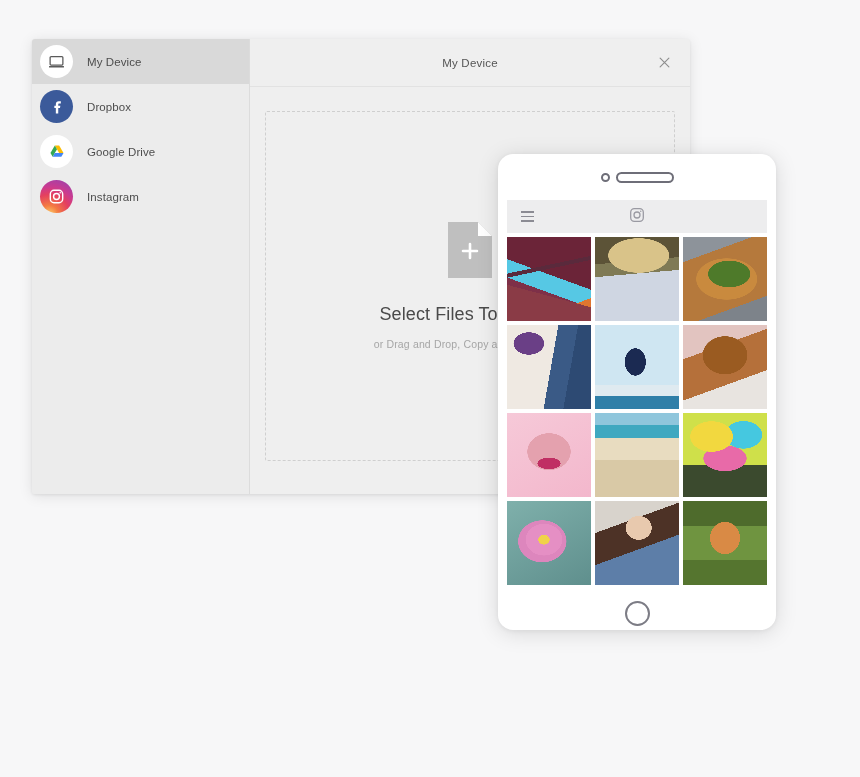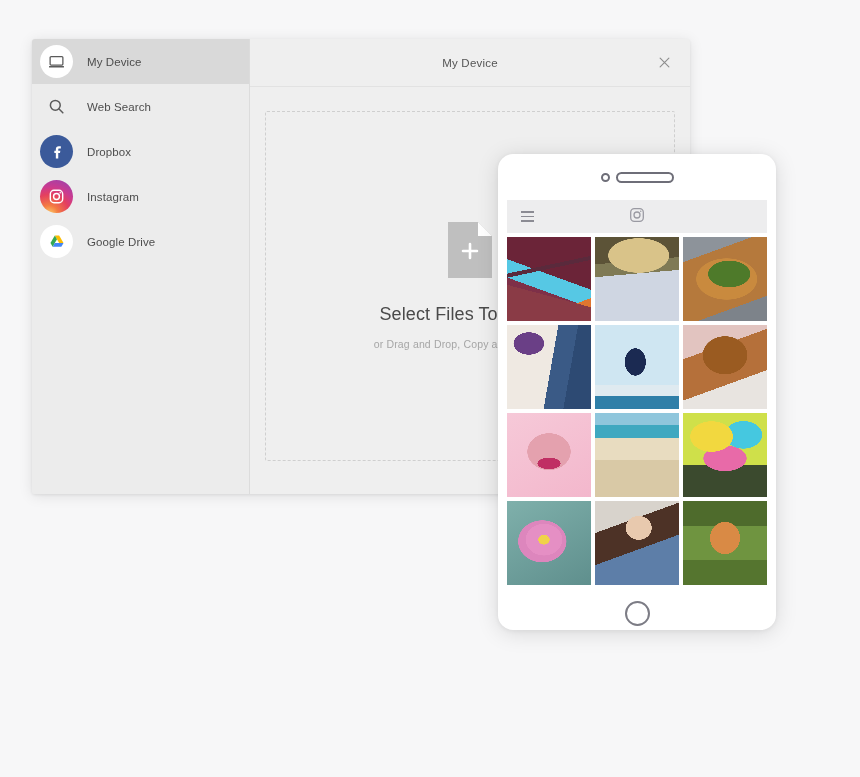--- a/index.html
+++ b/index.html
@@ -180,59 +180,50 @@
         <span class="side-ico white">
           <svg width="17" height="17" viewBox="0 0 24 24" fill="none" stroke="#5b5b5b" stroke-width="1.8">
             <rect x="3" y="5" width="18" height="12" rx="1.4"></rect>
               <path d="M1.5 19.5h21" stroke-width="2"></path>
           </svg>
         </span>
         <span class="side-label">My Device</span>
       </div>
 
 
-      <div class="side-item">
-        <span class="side-ico plain">
-          <svg width="19" height="19" viewBox="0 0 24 24" fill="none" stroke="#5b5b5b" stroke-width="1.9" stroke-linecap="round">
-            <circle cx="10.5" cy="10.5" r="6.2"></circle>
-              <path d="M15.2 15.2 20 20"></path>
-          </svg>
-        </span>
-        <span class="side-label">Web Search</span>
-      </div>
 
       <div class="side-item">
         <span class="side-ico fb">
           <svg width="20" height="20" viewBox="0 0 24 24" fill="#ffffff">
             <path d="M14.6 7.9h2V5.2h-2.4c-2.3 0-3.6 1.4-3.6 3.6v1.7H8.8v2.8h1.8v6.6h2.9v-6.6h2.1l.4-2.8h-2.5V9.2c0-.8.3-1.3 1.1-1.3z"></path>
           </svg>
         </span>
         <span class="side-label">Dropbox</span>
+      </div>
+
+      <div class="side-item">
+        <span class="side-ico white">
+          <svg width="18" height="18" viewBox="0 0 24 24">
+            <path d="M9.1 3.4h5.8l5.8 10h-5.8z" fill="#fbbc04"></path>
+            <path d="M9.1 3.4 3.3 13.4l2.9 5 5.8-10z" fill="#34a853"></path>
+            <path d="M6.2 18.4h11.6l2.9-5H9.1z" fill="#4285f4"></path>
+          </svg>
+        </span>
+        <span class="side-label">Google Drive</span>
       </div>
 
       <div class="side-item">
         <span class="side-ico ig-grad">
           <svg width="19" height="19" viewBox="0 0 24 24" fill="none" stroke="#ffffff" stroke-width="1.8">
             <rect x="4.2" y="4.2" width="15.6" height="15.6" rx="4.6"></rect>
             <circle cx="12" cy="12" r="3.7"></circle>
             <circle cx="16.7" cy="7.3" r="1.05" fill="#ffffff" stroke="none"></circle>
           </svg>
         </span>
         <span class="side-label">Instagram</span>
-      </div>
-
-      <div class="side-item">
-        <span class="side-ico white">
-          <svg width="18" height="18" viewBox="0 0 24 24">
-            <path d="M9.1 3.4h5.8l5.8 10h-5.8z" fill="#fbbc04"></path>
-            <path d="M9.1 3.4 3.3 13.4l2.9 5 5.8-10z" fill="#34a853"></path>
-            <path d="M6.2 18.4h11.6l2.9-5H9.1z" fill="#4285f4"></path>
-          </svg>
-        </span>
-        <span class="side-label">Google Drive</span>
       </div>
 
     </div>
 
     <div class="main">
       <div class="main-head">
         <span class="main-title">My Device</span>
         <span class="close-btn">
           <svg width="15" height="15" viewBox="0 0 24 24" fill="none" stroke="#8d8d8d" stroke-width="1.8" stroke-linecap="round">
             <path d="M5 5 19 19M19 5 5 19"></path>

